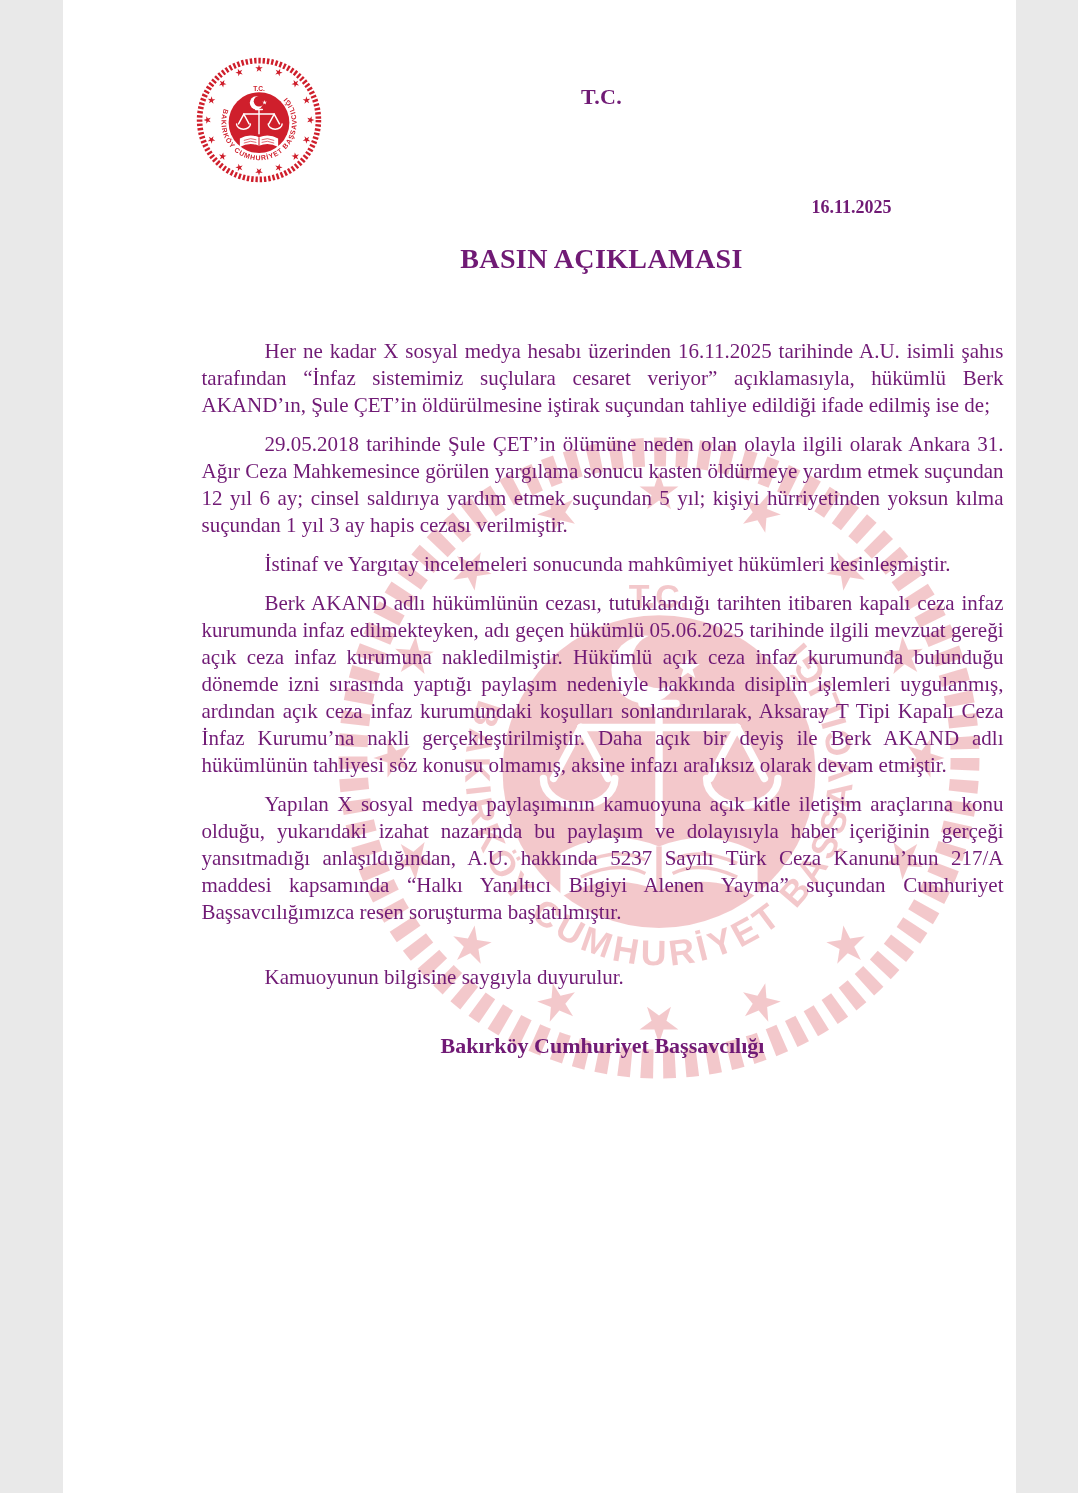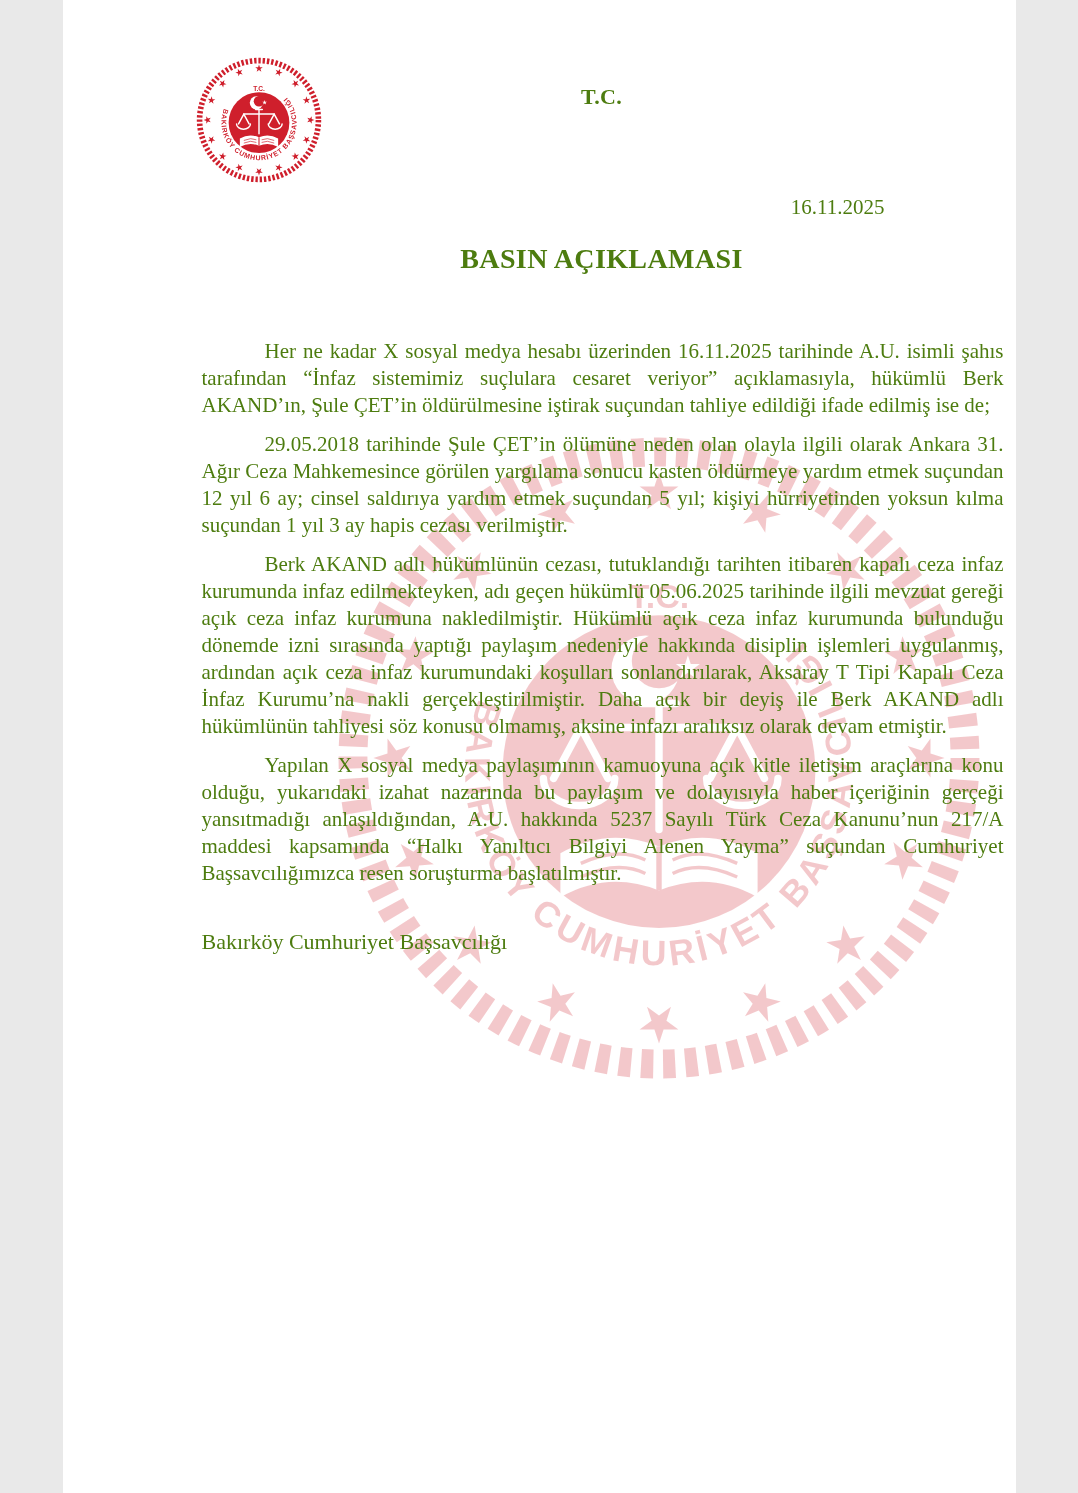--- a/index.html
+++ b/index.html
@@ -3,21 +3,21 @@
 <meta charset="utf-8">
 <style>
   html,body{margin:0;padding:0;background:#e9e9e9;}
   .page{
     position:relative;
     width:953px;height:1493px;
     margin:0 auto;
     background:#ffffff;
     overflow:hidden;
     font-family:"Liberation Serif", serif;
-    color:#4d7c0f;
+    color:#701a75;
   }
   
   .logo{
     position:absolute;left:130px;top:54px;
     width:132px;height:132px;
     color:#cf1f2c;
   }
   .watermark{
     position:absolute;left:256px;top:418px;
     width:680px;height:680px;
@@ -27,42 +27,42 @@
   }
   
   .letterhead{
     position:absolute;left:0;top:82px;width:1078px;
     text-align:center;
     font-weight:bold;
     font-size:22px;line-height:29px;
     letter-spacing:0.3px;
   }
   .doc-date{
-    position:absolute;top:194px;right:131px;
-    font-weight:normal;font-size:21px;line-height:27px;
+    position:absolute;top:194px;right:124px;
+    font-weight:bold;font-size:18px;line-height:27px;
   }
   .doc-title{
     position:absolute;left:0;top:244px;width:1078px;
     text-align:center;
     font-weight:bold;font-size:28px;line-height:30px;
     letter-spacing:0.4px;
   }
   
   .body{
     position:absolute;left:127px;top:326px;width:826px;
     font-size:21px;line-height:27px;
     text-align:justify;
   }
   .body p{margin:12px;text-indent:63px;}
   .body p.closing{margin-top:38px;}
   .body p.signature{
     margin-top:41px;
     text-indent:0;
-    text-align:left;
-    font-weight:normal;
+    text-align:center;
+    font-weight:bold;
     font-size:22px;
   }
   .bold-inline{font-weight:normal;}
   .svg-defs{position:absolute;width:0;height:0;overflow:hidden;}
 </style>
 </head>
 <body>
 
 <div class="page">
 
@@ -138,18 +138,20 @@
     <div>T.C.</div>
   </div>
 
   <div class="doc-date">16.11.2025</div>
 
   <div class="doc-title">BASIN AÇIKLAMASI</div>
 
   <div class="body">
     <p>Her ne kadar X sosyal medya hesabı üzerinden 16.11.2025 tarihinde A.U. isimli şahıs tarafından “İnfaz sistemimiz suçlulara cesaret veriyor” açıklamasıyla, hükümlü Berk AKAND’ın, Şule ÇET’in öldürülmesine iştirak suçundan tahliye edildiği ifade edilmiş ise de;</p>
     <p>29.05.2018 tarihinde Şule ÇET’in ölümüne neden olan olayla ilgili olarak Ankara 31. Ağır Ceza Mahkemesince görülen yargılama sonucu kasten öldürmeye yardım etmek suçundan 12 yıl 6 ay; cinsel saldırıya yardım etmek suçundan 5 yıl; kişiyi hürriyetinden yoksun kılma suçundan 1 yıl 3 ay hapis cezası verilmiştir.</p>
+    <p>İstinaf ve Yargıtay incelemeleri sonucunda mahkûmiyet hükümleri kesinleşmiştir.</p>
     <p>Berk AKAND adlı hükümlünün cezası, tutuklandığı tarihten itibaren kapalı ceza infaz kurumunda infaz edilmekteyken, adı geçen hükümlü 05.06.2025 tarihinde ilgili mevzuat gereği açık ceza infaz kurumuna nakledilmiştir. Hükümlü açık ceza infaz kurumunda bulunduğu dönemde izni sırasında yaptığı paylaşım nedeniyle hakkında disiplin işlemleri uygulanmış, ardından açık ceza infaz kurumundaki koşulları sonlandırılarak, Aksaray T Tipi Kapalı Ceza İnfaz Kurumu’na nakli gerçekleştirilmiştir. Daha açık bir deyiş ile Berk AKAND adlı hükümlünün tahliyesi söz konusu olmamış, aksine infazı aralıksız olarak devam etmiştir.</p>
     <p><span>Yapılan X sosyal medya paylaşımının kamuoyuna açık kitle iletişim araçlarına konu olduğu, yukarıdaki izahat nazarında bu paylaşım ve dolayısıyla haber içeriğinin gerçeği yansıtmadığı anlaşıldığından, A.U. hakkında 5237 Sayılı Türk Ceza Kanunu’nun 217/A maddesi kapsamında </span><span class="bold-inline">“Halkı Yanıltıcı Bilgiyi Alenen Yayma”</span><span> suçundan Cumhuriyet Başsavcılığımızca resen soruşturma başlatılmıştır.</span></p>
+    <p class="closing">Kamuoyunun bilgisine saygıyla duyurulur.</p>
     <p class="signature">Bakırköy Cumhuriyet Başsavcılığı</p>
   </div>
 
 </div>
 
 </body></html>

